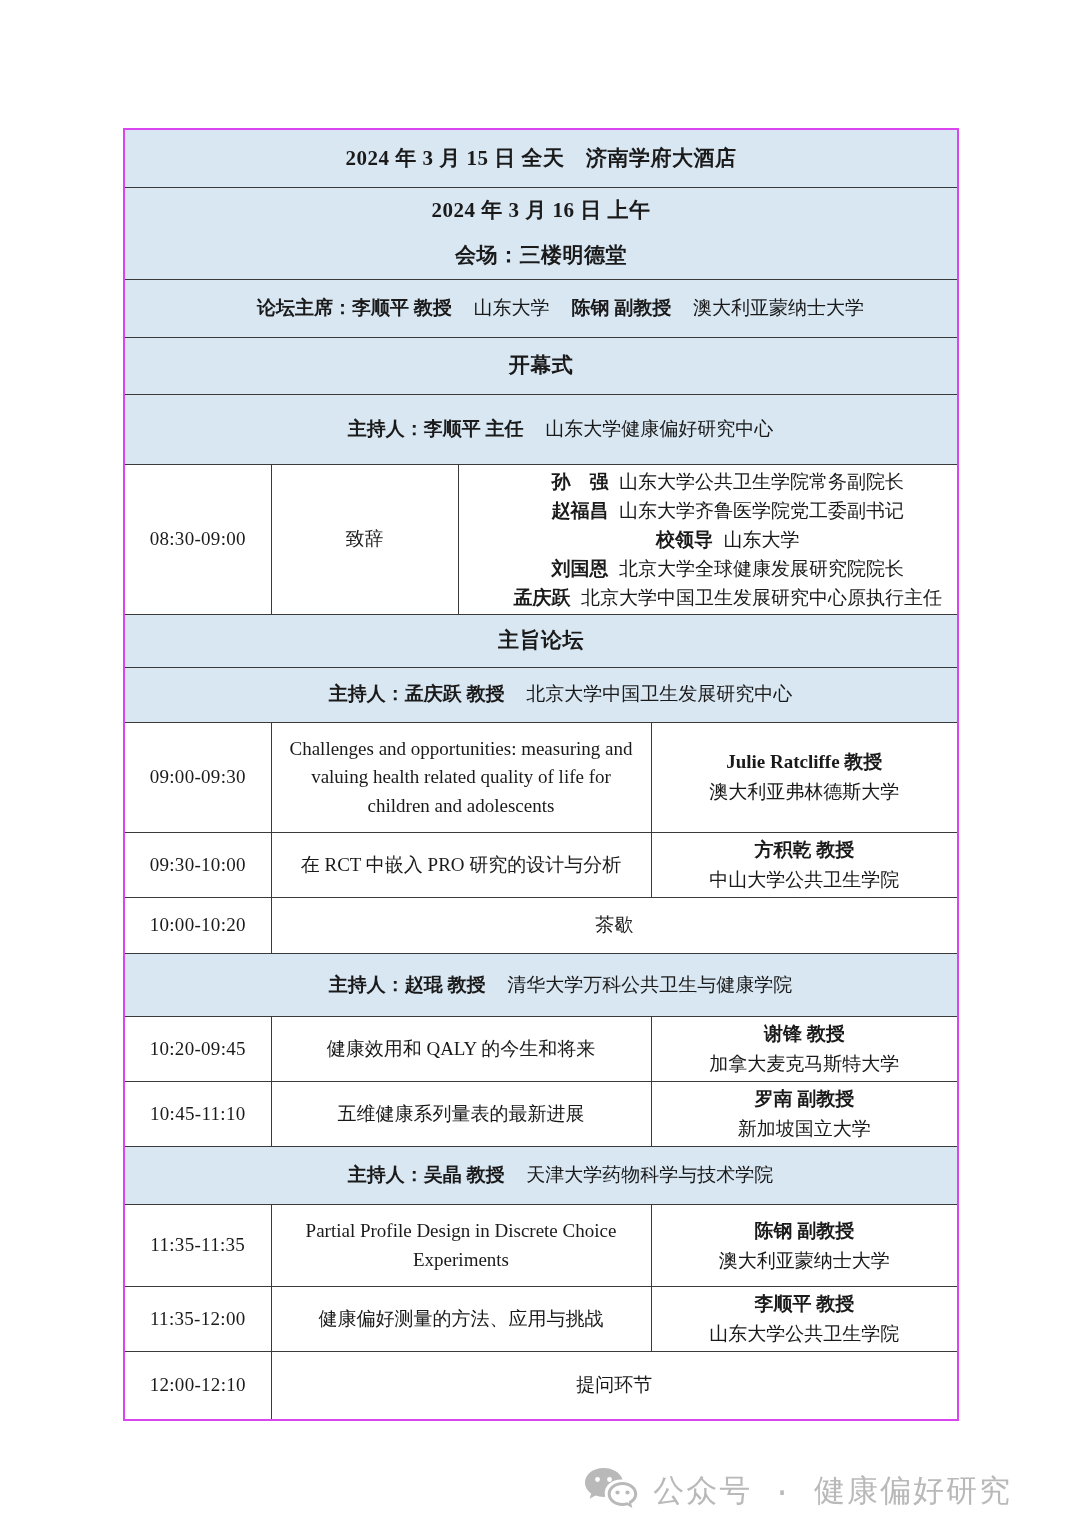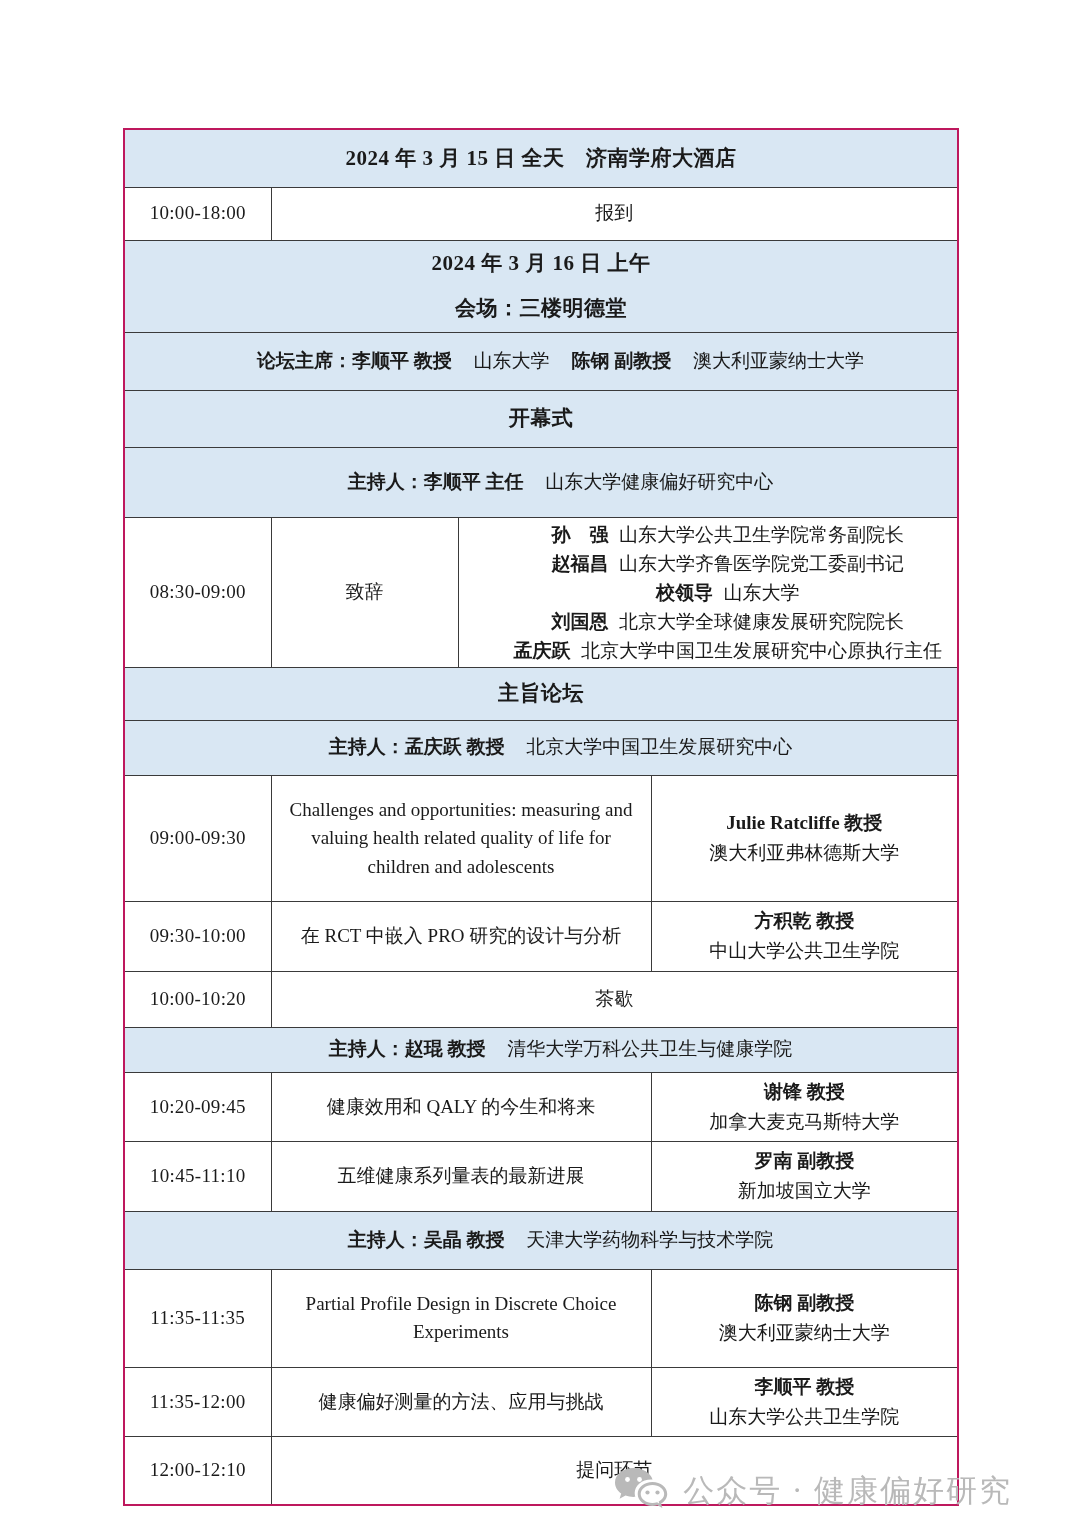--- a/index.html
+++ b/index.html
@@ -5,69 +5,65 @@
   * { margin: 0; padding: 0; box-sizing: border-box; }
   html, body { background: #ffffff; }
   body {
     width: 1080px; height: 1527px; position: relative;
     font-family: "Liberation Serif", "DejaVu Serif", serif;
     color: #1a1a1a;
   }
   .agenda-table {
     position: absolute; left: 123px; top: 128px; width: 834px;
     border-collapse: collapse; table-layout: fixed;
-    border: 2px solid #be185d;
+    border: 2px solid #d946ef;
     font-size: 19px;
   }
   .agenda-table td {
     border: 1px solid #3a3a3a;
     vertical-align: middle; text-align: center;
     padding: 2px 6px;
     line-height: 1.5;
   }
   .blue { background: #d9e7f3; }
   .b { font-weight: bold; margin-left: 39px; }
   .banner { font-weight: bold; font-size: 21px; letter-spacing: 0.5px; }
   .banner-line + .banner-line { margin-top: 14px; }
   .seg + .seg { margin-left: 1.15em; }
   .speakers-cell { text-align: center; padding-left: 46px !important; }
   .speaker-line { line-height: 29px; white-space: nowrap; }
   .speaker-line .name { font-weight: bold; margin-right: 0.55em; }
   .talk-speaker .name-line { font-weight: bold; line-height: 30px; }
   .talk-speaker .affil-line { line-height: 30px; }
-  .title-cell { padding: 20px 14px !important; line-height: 28px; }
+  .title-cell { padding: 12px 14px !important; line-height: 28px; }
   .time-cell { letter-spacing: 0.3px; }
   .watermark {
     position: absolute; right: 68px; top: 1466px;
     display: flex; align-items: center;
     color: #b9b9b9; font-size: 31px; letter-spacing: 2px;
-    font-family: Liberation Serif, serif;
+    font-family: Liberation Mono, monospace;
   }
   .watermark .wm-icon { margin-right: 14px; display: inline-flex; }
 </style>
 </head>
 <body>
 
 <table class="agenda-table">
   <colgroup>
     <col style="width:147px">
       <col style="width:187px">
       <col style="width:193px">
       <col style="width:307px">
   </colgroup>
   <tbody>
 
     <tr style="height:58px">
       <td colspan="4" class="blue banner">2024 年 3 月 15 日 全天　济南学府大酒店</td>
     </tr>
 
-    <tr style="height:53px">
-      <td class="time-cell">10:00-18:00</td>
-      <td colspan="3">报到</td>
-    </tr>
 
     <tr style="height:92px">
       <td colspan="4" class="blue banner">
         <div class="banner-line">2024 年 3 月 16 日 上午</div>
         <div class="banner-line">会场：三楼明德堂</div>
       </td>
     </tr>
 
     <tr style="height:58px">
       <td colspan="4" class="blue">
@@ -123,21 +119,21 @@
         <div class="name-line">方积乾  教授</div>
         <div class="affil-line">中山大学公共卫生学院</div>
       </td>
     </tr>
 
     <tr style="height:56px">
       <td class="time-cell">10:00-10:20</td>
       <td colspan="3">茶歇</td>
     </tr>
 
-    <tr style="height:45px">
+    <tr style="height:63px">
       <td colspan="4" class="blue">
         <span class="seg b">主持人：赵琨 教授</span><span class="seg">清华大学万科公共卫生与健康学院</span>
       </td>
     </tr>
 
     <tr style="height:62px">
       <td class="time-cell">10:20-09:45</td>
       <td colspan="2" class="title-cell">健康效用和 QALY 的今生和将来</td>
       <td class="talk-speaker">
         <div class="name-line">谢锋  教授</div>

